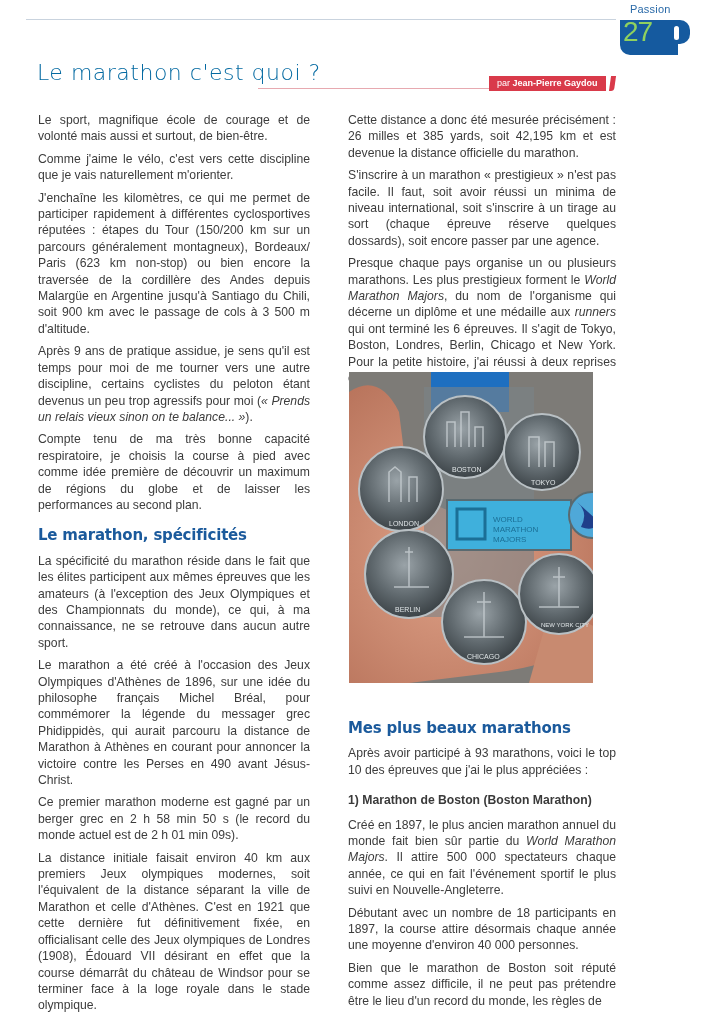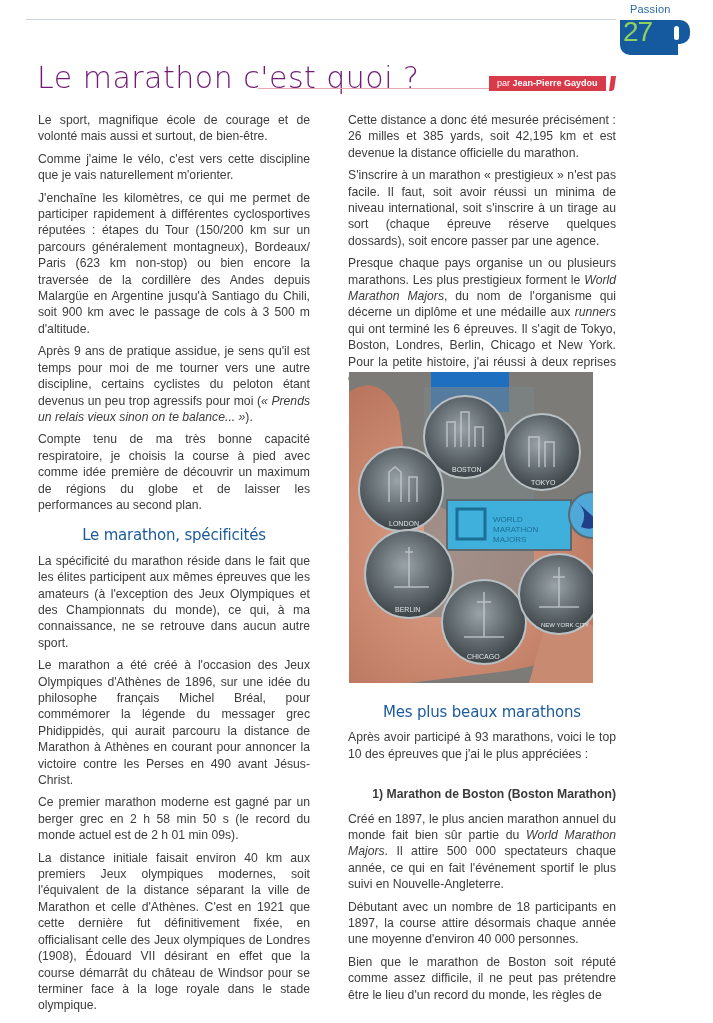--- a/index.html
+++ b/index.html
@@ -6,35 +6,35 @@
   html, body { width: 713px; height: 1023px; background: #ffffff; overflow: hidden; }
   body { position: relative; font-family: "DejaVu Sans", sans-serif; color: #3a3a3a; }
 
   .top-rule { position: absolute; left: 26px; top: 19px; width: 590px; height: 1px; background: #c9d3de; }
   .section-label { position: absolute; left: 630px; top: 3px; font-size: 11px; color: #2a6aa8; font-family: "Liberation Sans", sans-serif; letter-spacing: 0.2px; }
   .page-badge { position: absolute; left: 620px; top: 20px; width: 58px; height: 35px; background: #155a9f; border-radius: 0 0 0 10px; }
   .page-number { position: absolute; left: 3px; top: -4px; font-size: 28px; color: #8fd15f; font-family: "Liberation Sans", sans-serif; font-weight: normal; letter-spacing: -1px; }
   .badge-tab { position: absolute; left: 678px; top: 20px; width: 12px; height: 24px; background: #155a9f; border-radius: 0 10px 10px 0; }
   .badge-hook { position: absolute; left: 674px; top: 26px; width: 5px; height: 14px; background: #fff; border-radius: 3px; }
 
-  .title { position: absolute; left: 37px; top: 60px; font-size: 30px; color: #701a75; font-family: "DejaVu Sans", sans-serif; font-weight: 200; letter-spacing: 0.5px; }
+  .title { position: absolute; left: 37px; top: 60px; font-size: 22px; color: #0369a1; font-family: "DejaVu Sans", sans-serif; font-weight: 200; letter-spacing: 0.5px; }
   .title-rule { position: absolute; left: 258px; top: 88px; width: 232px; height: 1px; background: #e7a9b0; }
   .byline { position: absolute; left: 489px; top: 76px; height: 15px; padding: 0 8px 0 8px; background: #d93a4a; color: #fff; font-size: 9px; font-family: "Liberation Sans", sans-serif; line-height: 15px; white-space: nowrap; }
   .byline b { font-weight: bold; }
   .byline-hook { position: absolute; left: 610px; top: 76px; width: 5px; height: 15px; background: #d93a4a; transform: skewX(-8deg); border-radius: 0 0 3px 0; }
 
   .col { position: absolute; font-size: 12.2px; line-height: 16.4px; text-align: justify; font-family: "Liberation Sans", sans-serif; color: #3c3c3c; }
   .col p { margin-bottom: 6px; }
   .col-left { left: 38px; top: 112px; width: 272px; }
   .col-right { left: 348px; top: 112px; width: 268px; }
   .col-right-2 { left: 348px; top: 704px; width: 268px; }
 
-  .h2 { font-size: 15px; font-weight: normal; color: #1b5a9c; margin: 14px 0 9px 0; text-align: center; font-family: "DejaVu Sans", sans-serif; letter-spacing: -0.2px; }
-  .h3 { font-size: 12.2px; font-weight: bold; color: #3a3a3a; margin: 24px 0 8px 0; text-align: right; }
-  .col-right-2 .h2 { margin-top: 0; }
+  .h2 { font-size: 15px; font-weight: bold; color: #1b5a9c; margin: 14px 0 9px 0; text-align: left; font-family: "DejaVu Sans", sans-serif; letter-spacing: -0.2px; }
+  .h3 { font-size: 12.2px; font-weight: bold; color: #3a3a3a; margin: 14px 0 8px 0; text-align: left; }
+  .col-right-2 .h2 { margin-top: 16px; }
 
   .photo { position: absolute; left: 349px; top: 372px; width: 244px; height: 311px; background: #7b7a76; overflow: hidden; }
 
   .footer { position: absolute; left: 537px; top: 1002px; font-size: 9px; font-family: "Liberation Sans", sans-serif; letter-spacing: 0.3px; white-space: nowrap; margin-top: 30px; }
   .footer .f1 { color: #6f9fc9; }
   .footer .f2 { color: #9bce6a; }
 </style>
 </head>
 <body>
 

